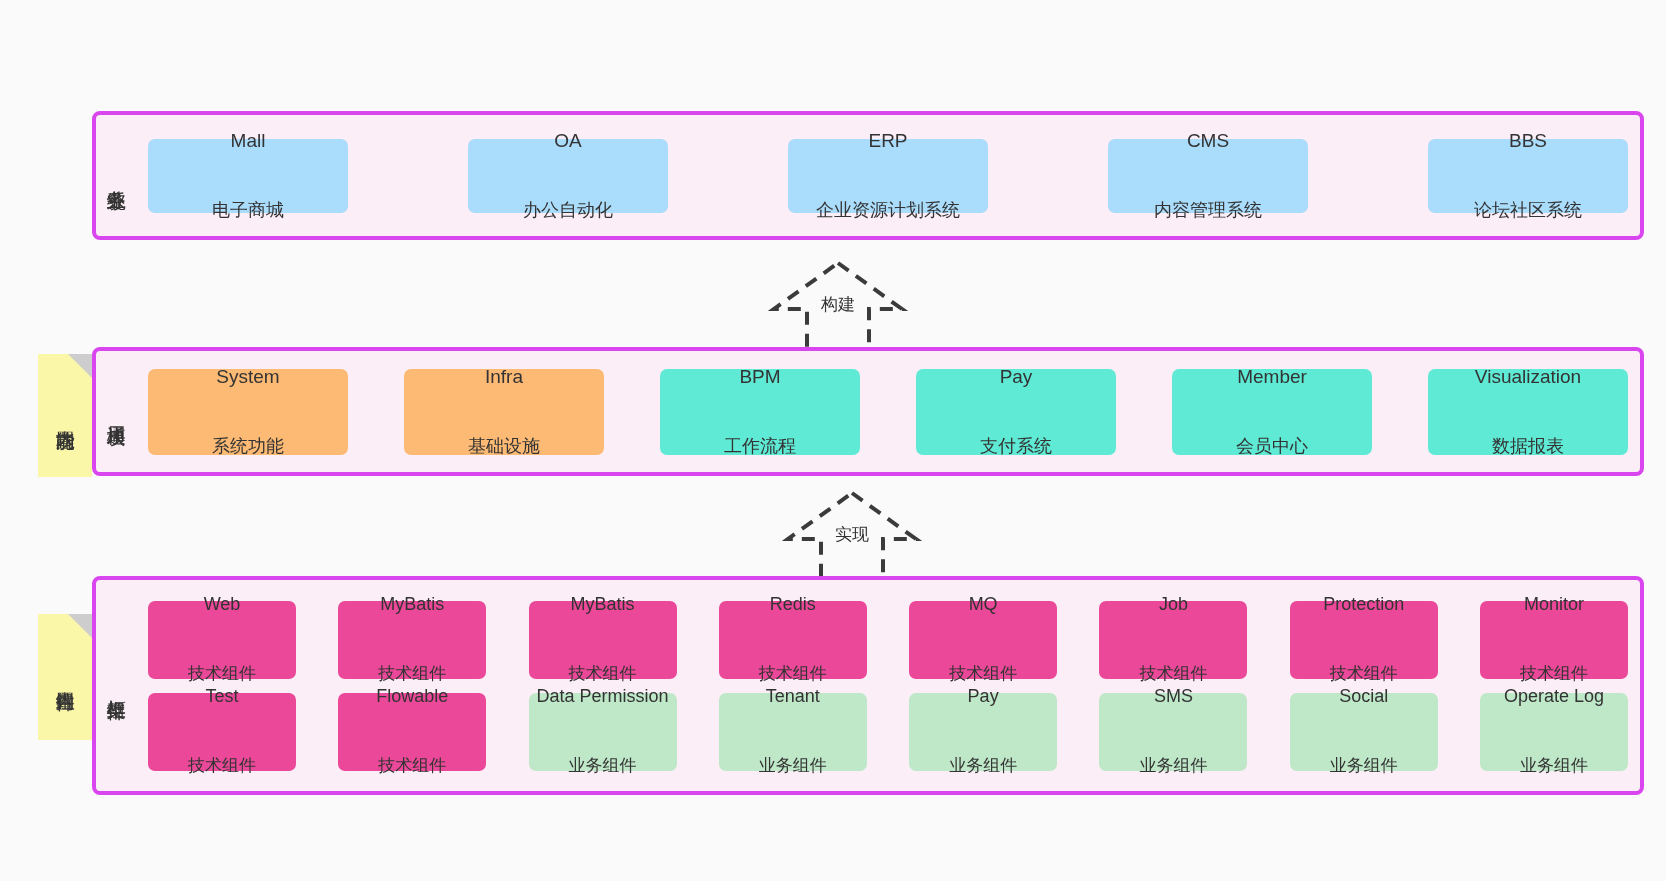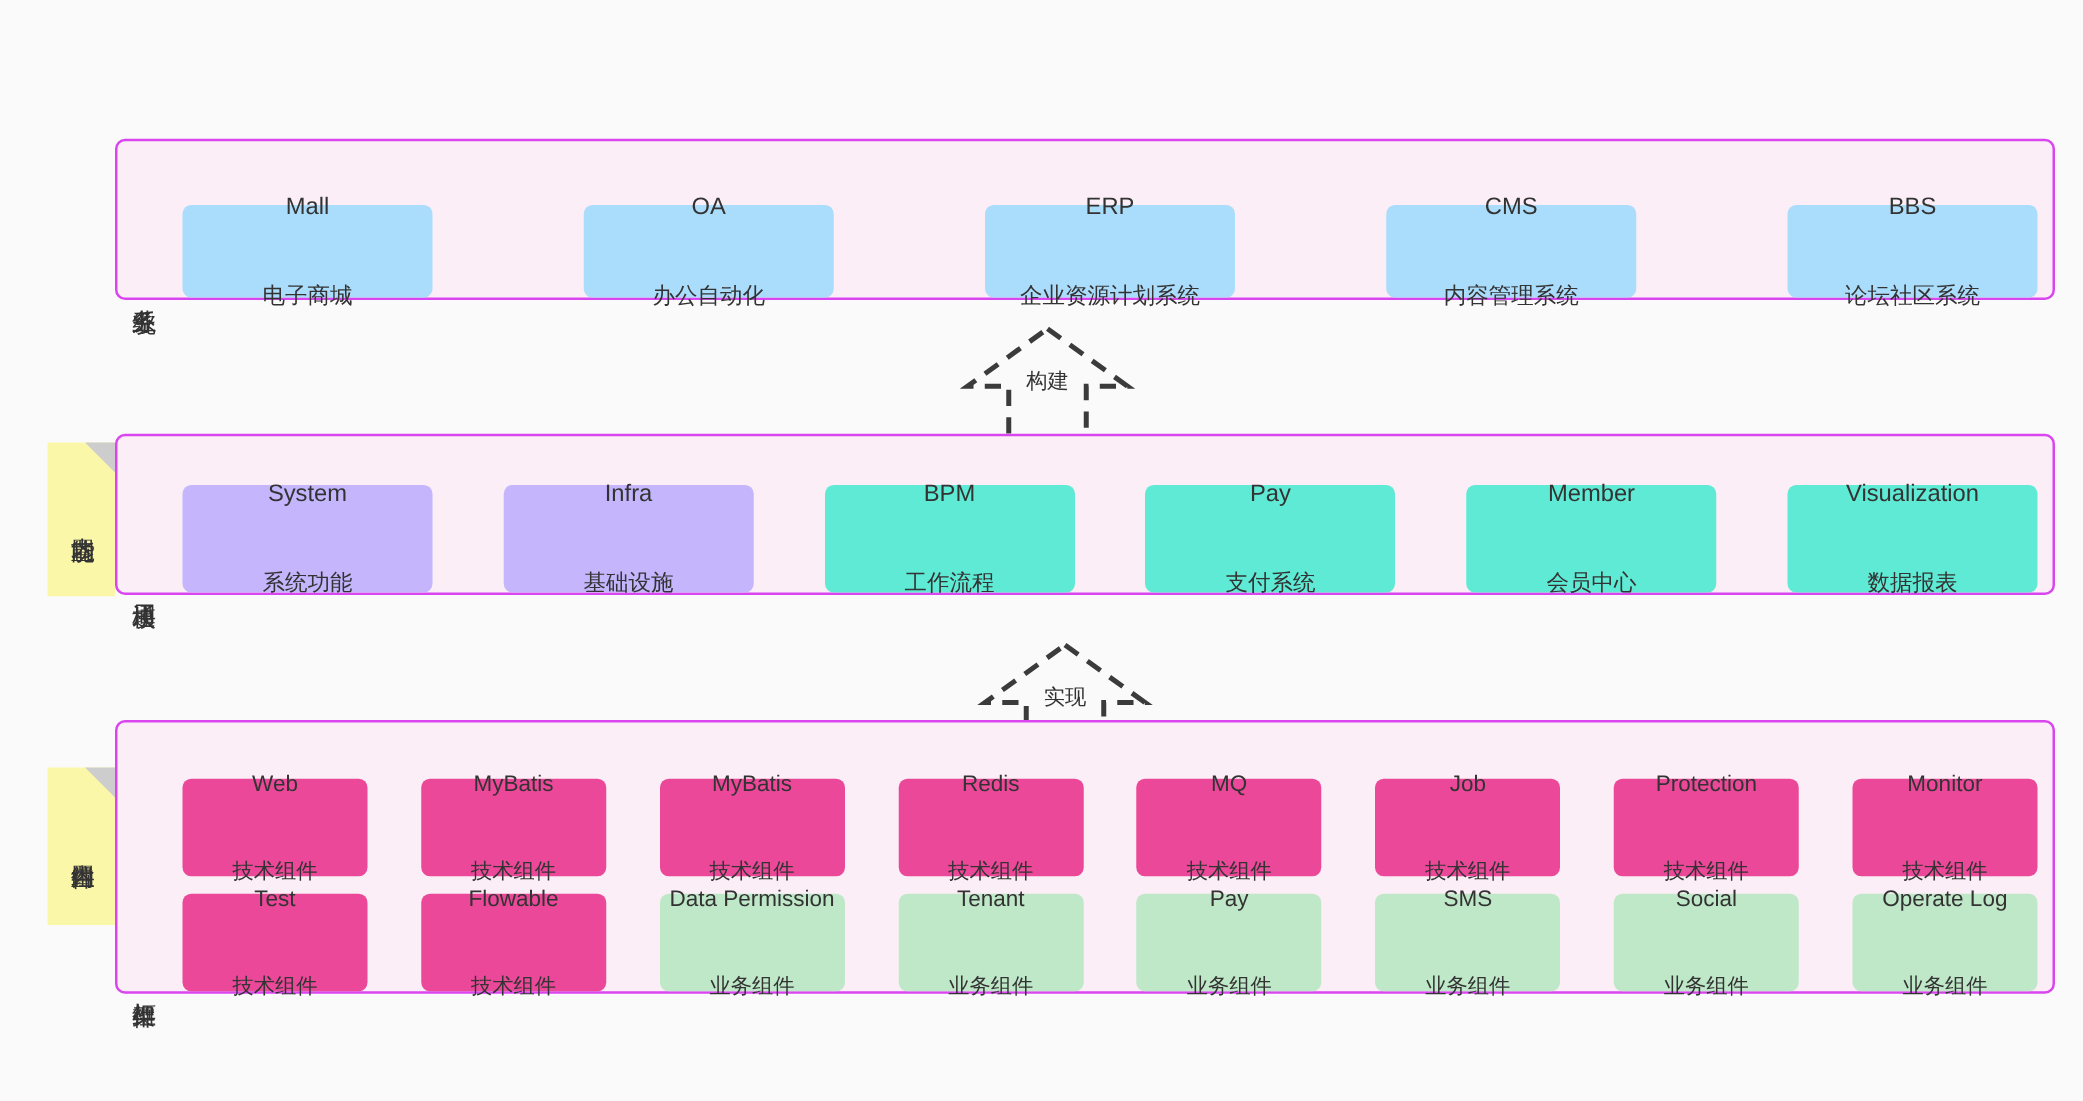--- a/index.html
+++ b/index.html
@@ -15,24 +15,24 @@
     position: relative;
     width: 1666px;
     height: 881px;
     background: #fafafa;
   }
 
   
   .band {
     position: absolute;
     background: #fbeef6;
-    border: 2px solid #d946ef;
+    border: 4px solid #d946ef;
     border-radius: 8px;
     display: flex;
-    align-items: flex-end;
+    align-items: center;
   }
   .band-title {
     width: 40px;
     flex: 0 0 40px;
     display: flex;
     align-items: center;
     justify-content: center;
     font-size: 19px;
     line-height: 1.08;
     letter-spacing: 0.5px;
@@ -74,21 +74,21 @@
   
   .band-biz { left: 92px; top: 111px; width: 1552px; height: 129px; }
   .band-biz .card {
     width: 200px; height: 74px;
     background: #aadcfb;
   }
 
   
   .band-mod { left: 92px; top: 347px; width: 1552px; height: 129px; }
   .band-mod .card { width: 200px; height: 86px; }
-  .c-red   { background: #c4b5fd; }
+  .c-red   { background: #fdba74; }
   .c-pink  { background: #5eead4; }
 
   
   .band-fw { left: 92px; top: 576px; width: 1552px; height: 219px; }
   .band-fw .card { width: 148px; height: 78px; }
   .band-fw .card .en { font-size: 18px; }
   .band-fw .card .cn { font-size: 17px; }
   .c-green  { background: #ec4899; }
   .c-lgreen { background: #bfe8c8; }
 
@@ -131,21 +131,21 @@
     left: 50%;
     transform: translateX(-50%);
     top: 36px;
     font-size: 17px;
     color: #333333;
     background: #fafafa;
     padding: 0 2px;
     white-space: nowrap;
   }
   .arrow-build { left: 763px; top: 257px; }
-  .arrow-impl  { left: 777px; top: 510px; }
+  .arrow-impl  { left: 777px; top: 487px; }
 </style>
 </head>
 <body>
 
 <div id="canvas">
 
   <div class="band band-biz">
     <div class="band-title">业务系统</div>
     <div class="band-body">
       <div class="row">

